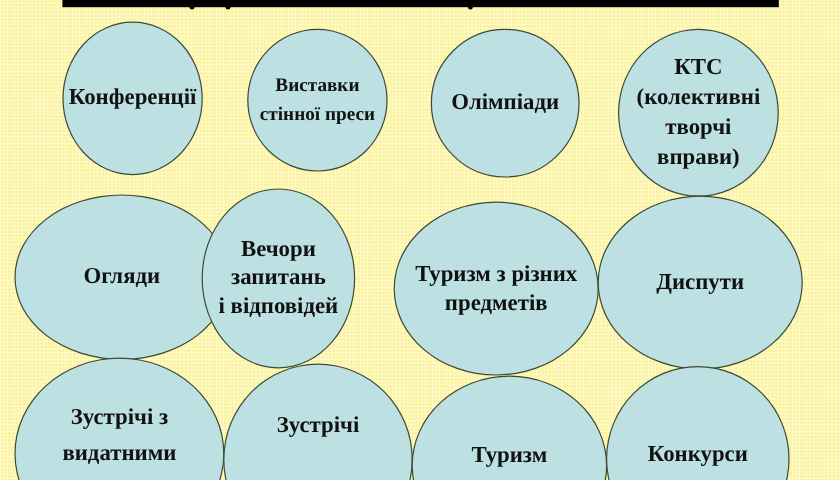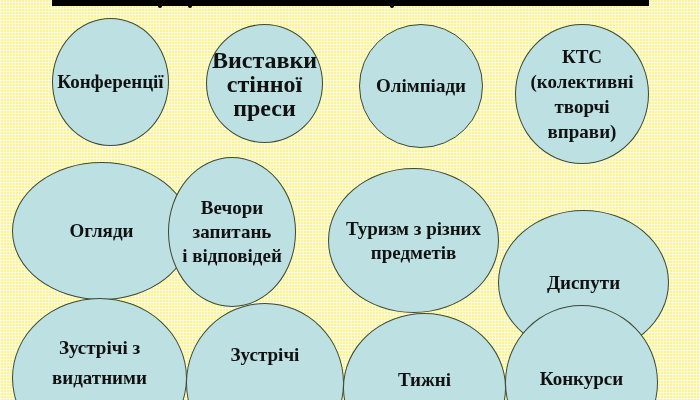--- a/index.html
+++ b/index.html
@@ -29,21 +29,21 @@
 
 <div class="topline"></div>
 <div class="desc" style="left:158px"></div>
 <div class="desc" style="left:188px"></div>
 <div class="desc" style="left:390px"></div>
 
 <div class="bubble" style="left:52px;top:18px;width:117px;height:128px;">
   <span>Конференції</span>
 </div>
 <div class="bubble" style="left:206px;top:24px;width:117px;height:119px;">
-  <span style="font-size:24px;padding-top:0">Виставки
+  <span style="font-size:16px;padding-top:0">Виставки
 стінної преси</span>
 </div>
 <div class="bubble" style="left:359px;top:24px;width:124px;height:124px;">
   <span>Олімпіади</span>
 </div>
 <div class="bubble" style="left:515px;top:24px;width:134px;height:140px;">
   <span style="line-height:25px">КТС
 (колективні
 творчі
 вправи)</span>
@@ -54,30 +54,30 @@
 </div>
 <div class="bubble" style="left:168px;top:157px;width:128px;height:150px;">
   <span>Вечори
 запитань
 і відповідей</span>
 </div>
 <div class="bubble" style="left:328px;top:168px;width:171px;height:145px;">
   <span>Туризм з різних
 предметів</span>
 </div>
-<div class="bubble" style="left:498px;top:163px;width:171px;height:145px;margin-top:47px;">
+<div class="bubble" style="left:498px;top:163px;width:171px;height:145px;">
   <span>Диспути</span>
 </div>
 
 <div class="bubble" style="left:12px;top:298px;width:175px;height:160px;align-items:flex-start;padding-top:34px;">
   <span style="line-height:30px">Зустрічі з
 видатними
 людьми</span>
 </div>
 <div class="bubble" style="left:186px;top:303px;width:158px;height:160px;align-items:flex-start;padding-top:39px;">
   <span>Зустрічі</span>
 </div>
 <div class="bubble" style="left:343px;top:313px;width:163px;height:150px;align-items:flex-start;padding-top:54px;">
-  <span>Тижні</span>
+  <span>Туризм</span>
 </div>
 <div class="bubble" style="left:505px;top:305px;width:153px;height:155px;align-items:flex-start;padding-top:61px;">
   <span>Конкурси</span>
 </div>
 
 </body></html>

